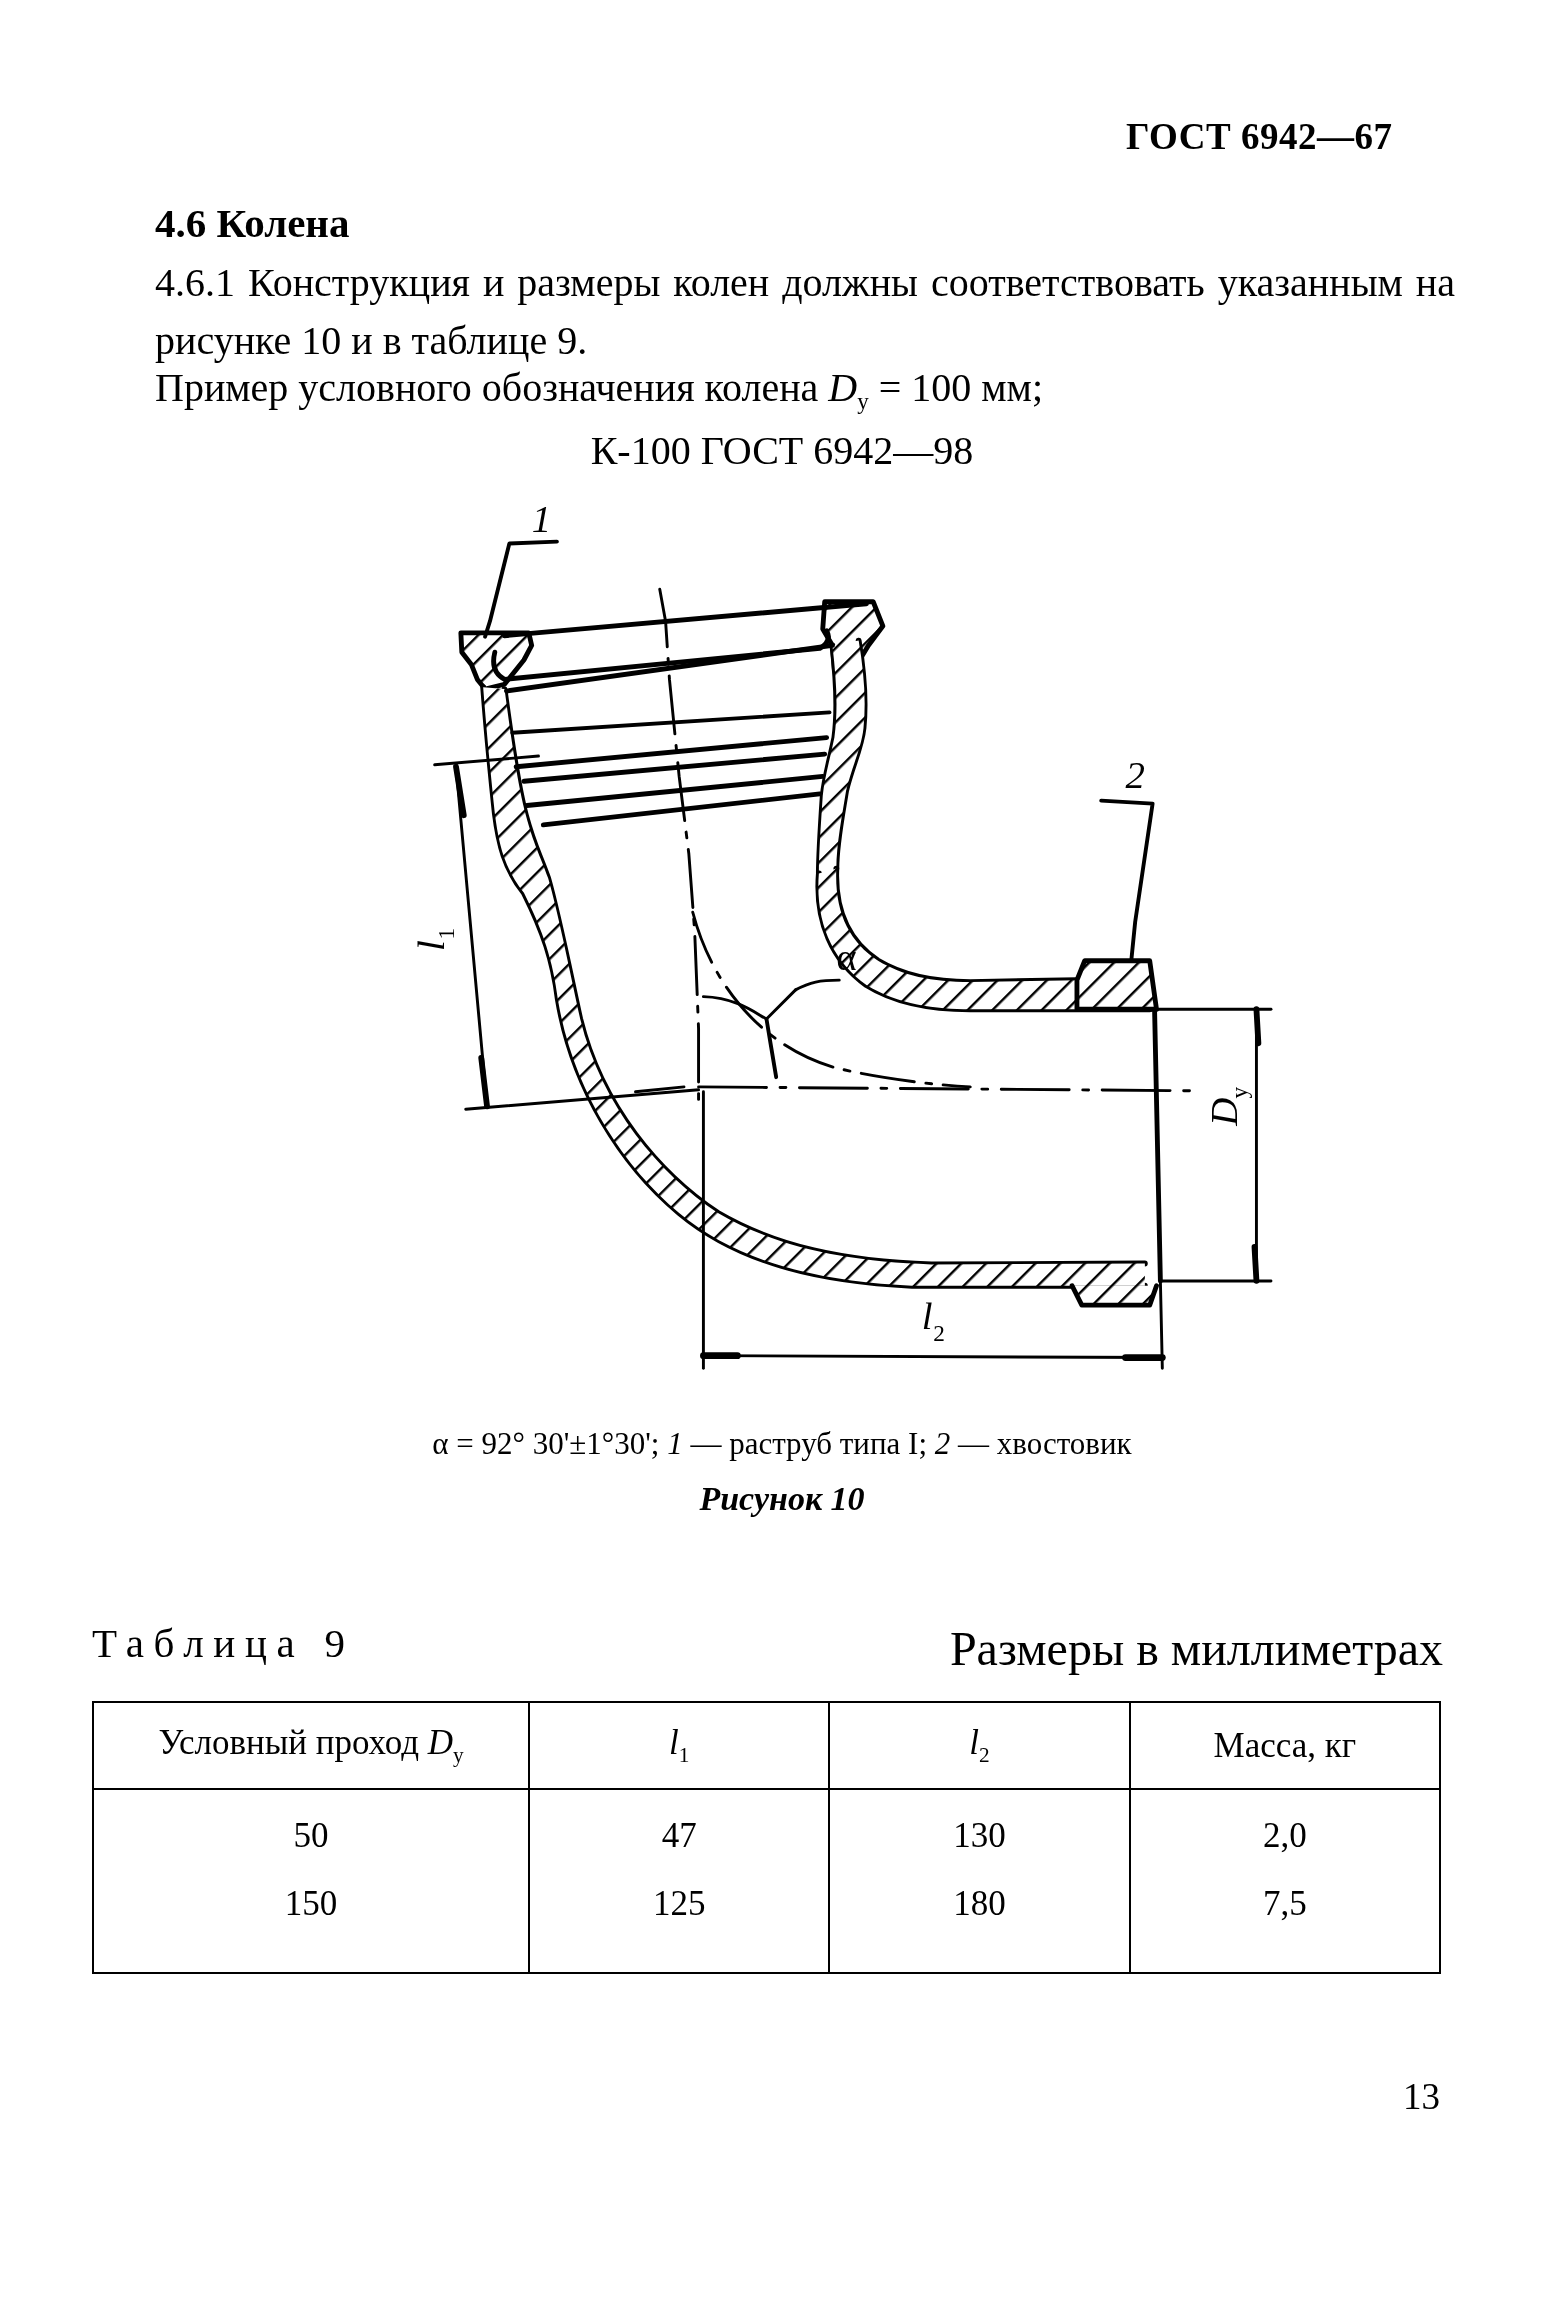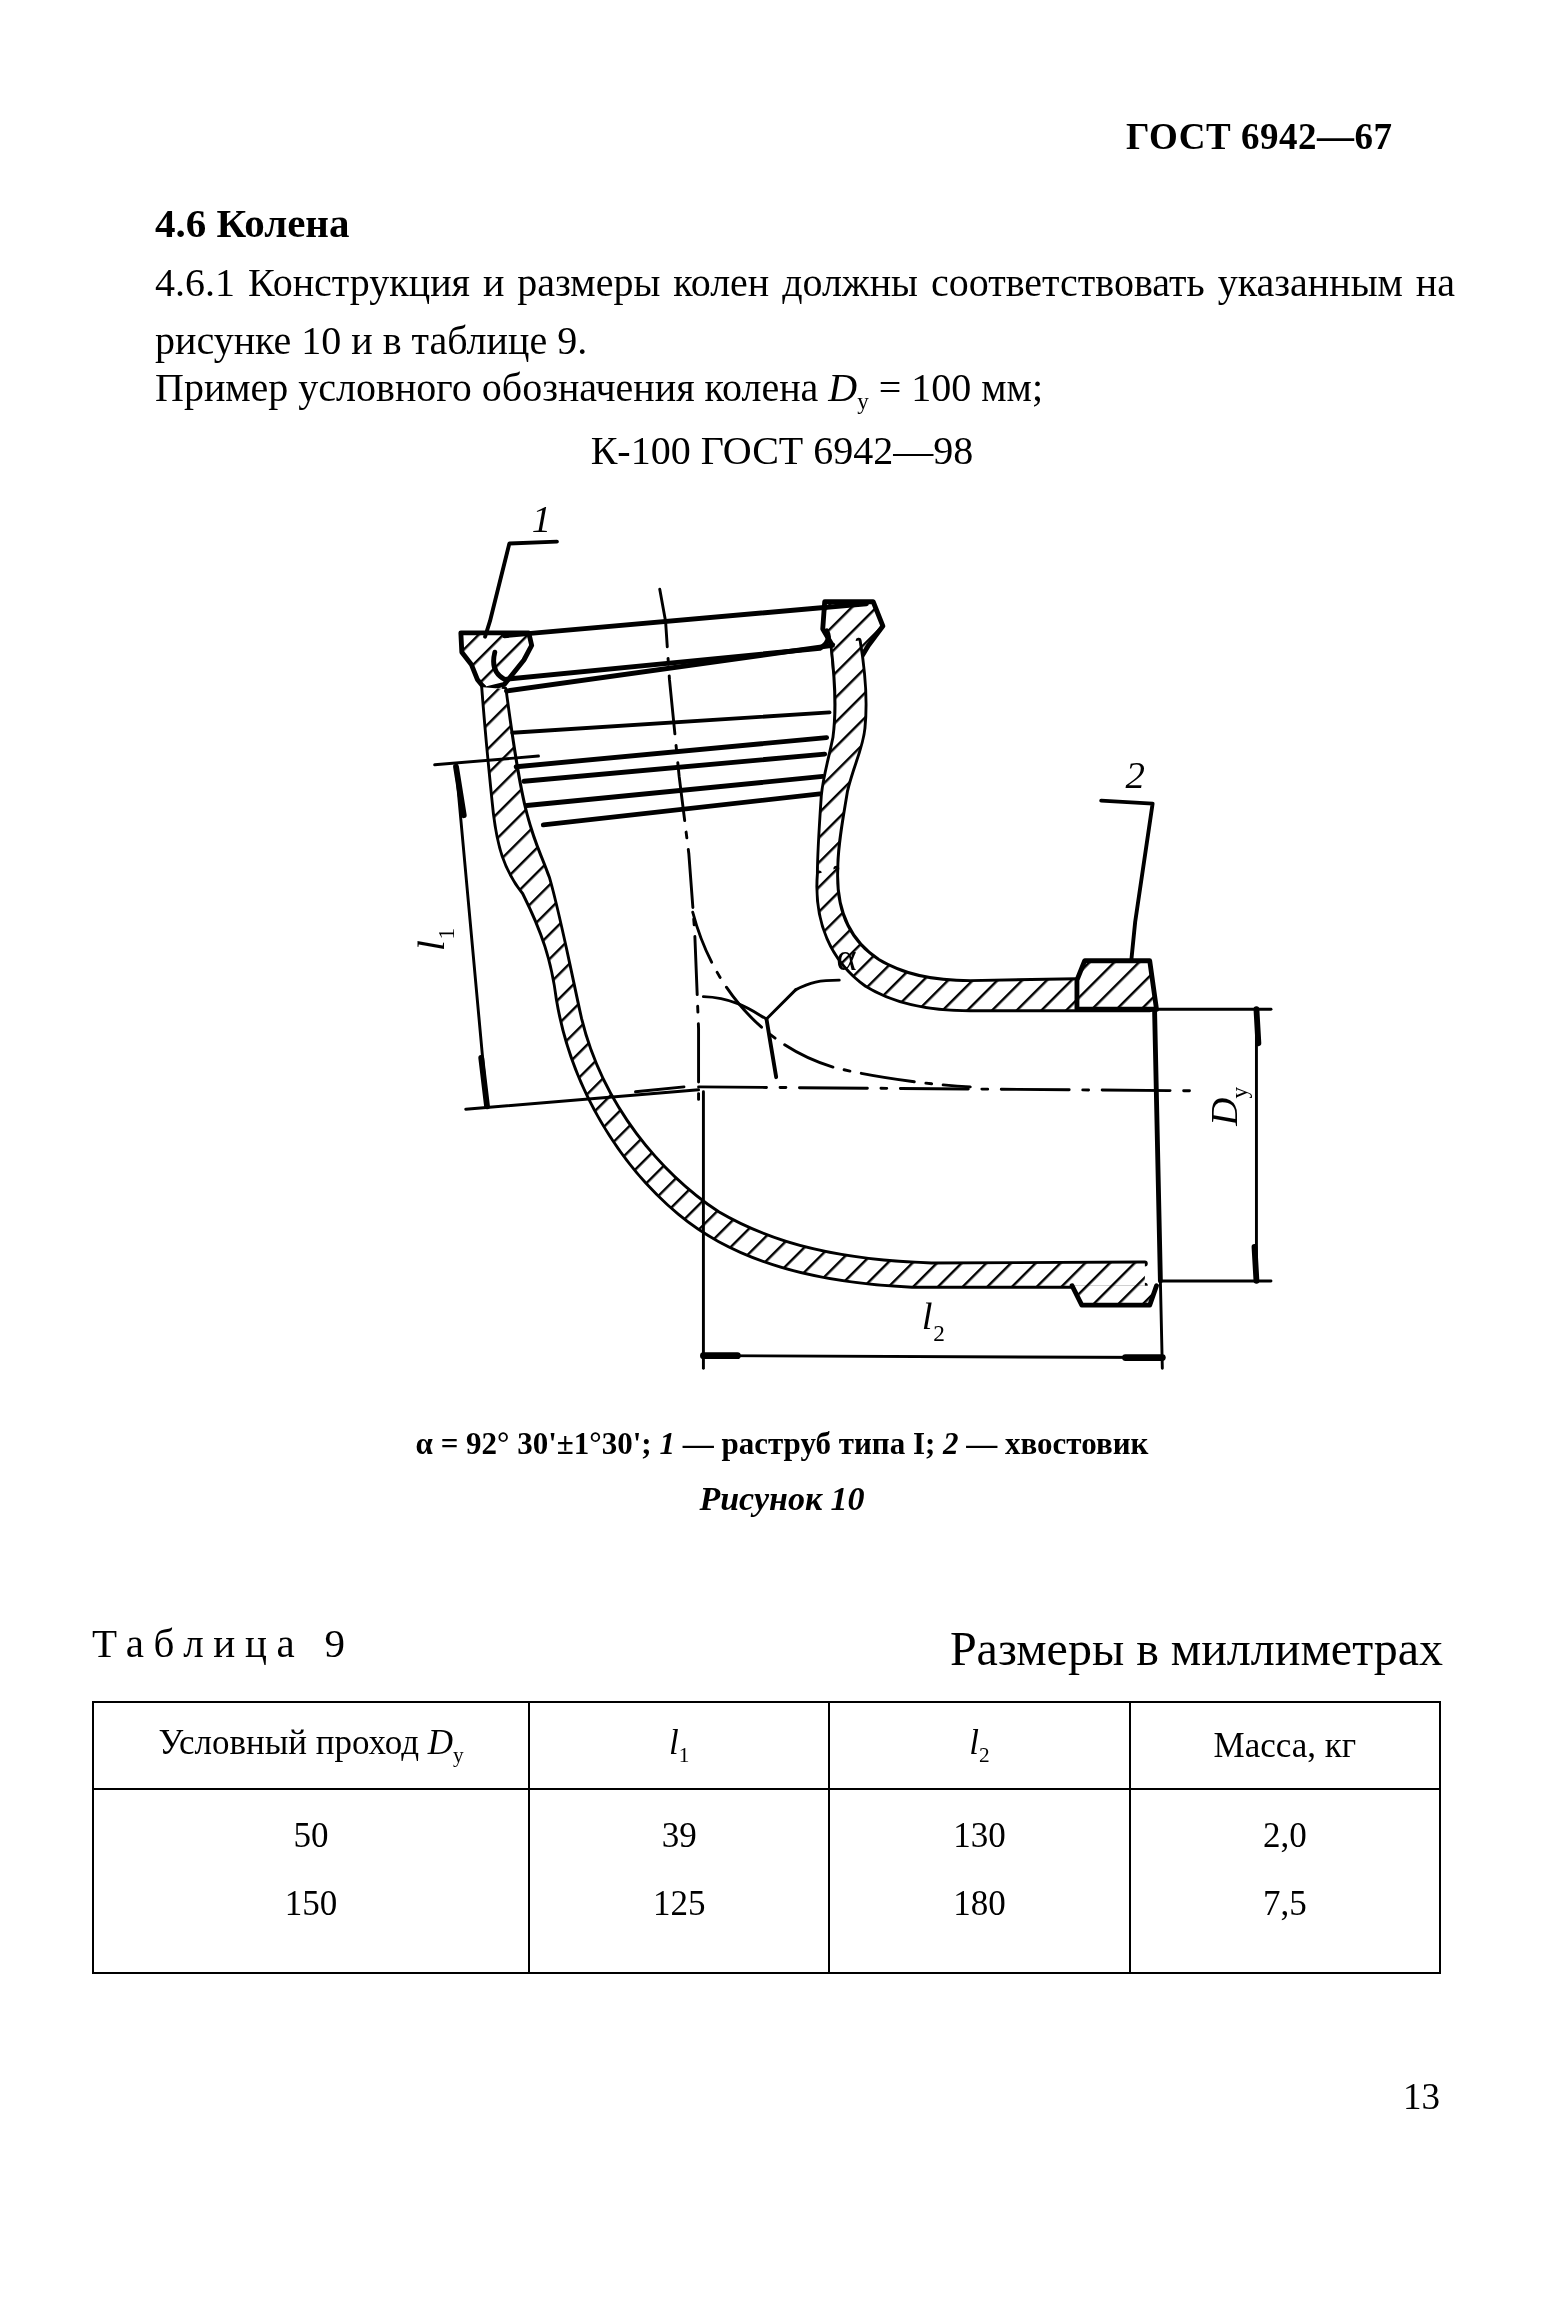--- a/index.html
+++ b/index.html
@@ -9,21 +9,21 @@
   .hdr { left: 1126px; top: 115px; font-size: 37px; font-weight: bold; letter-spacing: 0.5px; }
   .sec { left: 155px; top: 199px; font-size: 41px; font-weight: bold; }
   .para { font-size: 40px; line-height: 58px; }
   .p1 { left: 155px; top: 254px; width: 1300px; }
   .p2 { left: 155px; top: 359px; width: 1300px; }
   .desig { left: 0; width: 1564px; top: 427px; text-align: center; font-size: 40px; }
   .sub { font-style: italic; text-align: right; }
   .sub sub { font-size: 23px; font-style: normal; vertical-align: -7.8px; }
   svg.draw { position: absolute; left: 0; top: 0; }
   .lbl-it { font-family: "Liberation Serif", serif; font-style: italic; }
-  .caption { left: 0; width: 1564px; top: 1426px; text-align: center; font-size: 31px; font-weight: bold; }
+  .caption { left: 0; width: 1564px; top: 1426px; text-align: center; font-size: 31px; }
   .figtitle { left: 0; width: 1564px; top: 1480px; text-align: center; font-size: 34px; font-weight: bold; font-style: italic; }
   .tbl-title { left: 92px; top: 1619px; font-size: 41px; letter-spacing: 9.7px; }
   .tbl-units { right: 121px; top: 1621px; font-size: 48px; }
   table.t9 { position: absolute; left: 92px; top: 1701px; width: 1349px; border-collapse: collapse; font-size: 35px; }
   table.t9 th, table.t9 td { border-left: 2.9px solid #000; border-right: 2.9px solid #000; text-align: center; font-weight: normal; padding: 0; margin-top: 28px; }
   table.t9 thead th { border-top: 2.9px solid #000; border-bottom: 2.9px solid #000; height: 85px; }
   table.t9 tbody td { height: 68px; }
   table.t9 tbody tr:first-child td { padding-top: 12px; }
   table.t9 tbody tr:last-child td { padding-bottom: 34px; border-bottom: 2.9px solid #000; }
   .pagenum { right: 124px; top: 2075px; font-size: 37px; }
@@ -162,21 +162,21 @@
     <tr>
       <th><span>Условный проход </span><span class="it"><span>D</span><sub>у</sub></span></th>
       <th><span class="it"><span>l</span><sub>1</sub></span></th>
       <th><span class="it"><span>l</span><sub>2</sub></span></th>
       <th><span>Масса, кг</span></th>
     </tr>
   </thead>
   <tbody>
     <tr>
       <td>50</td>
-      <td>39</td>
+      <td>47</td>
       <td>130</td>
       <td>2,0</td>
     </tr>
     <tr>
       <td>150</td>
       <td>125</td>
       <td>180</td>
       <td>7,5</td>
     </tr>
   </tbody>

